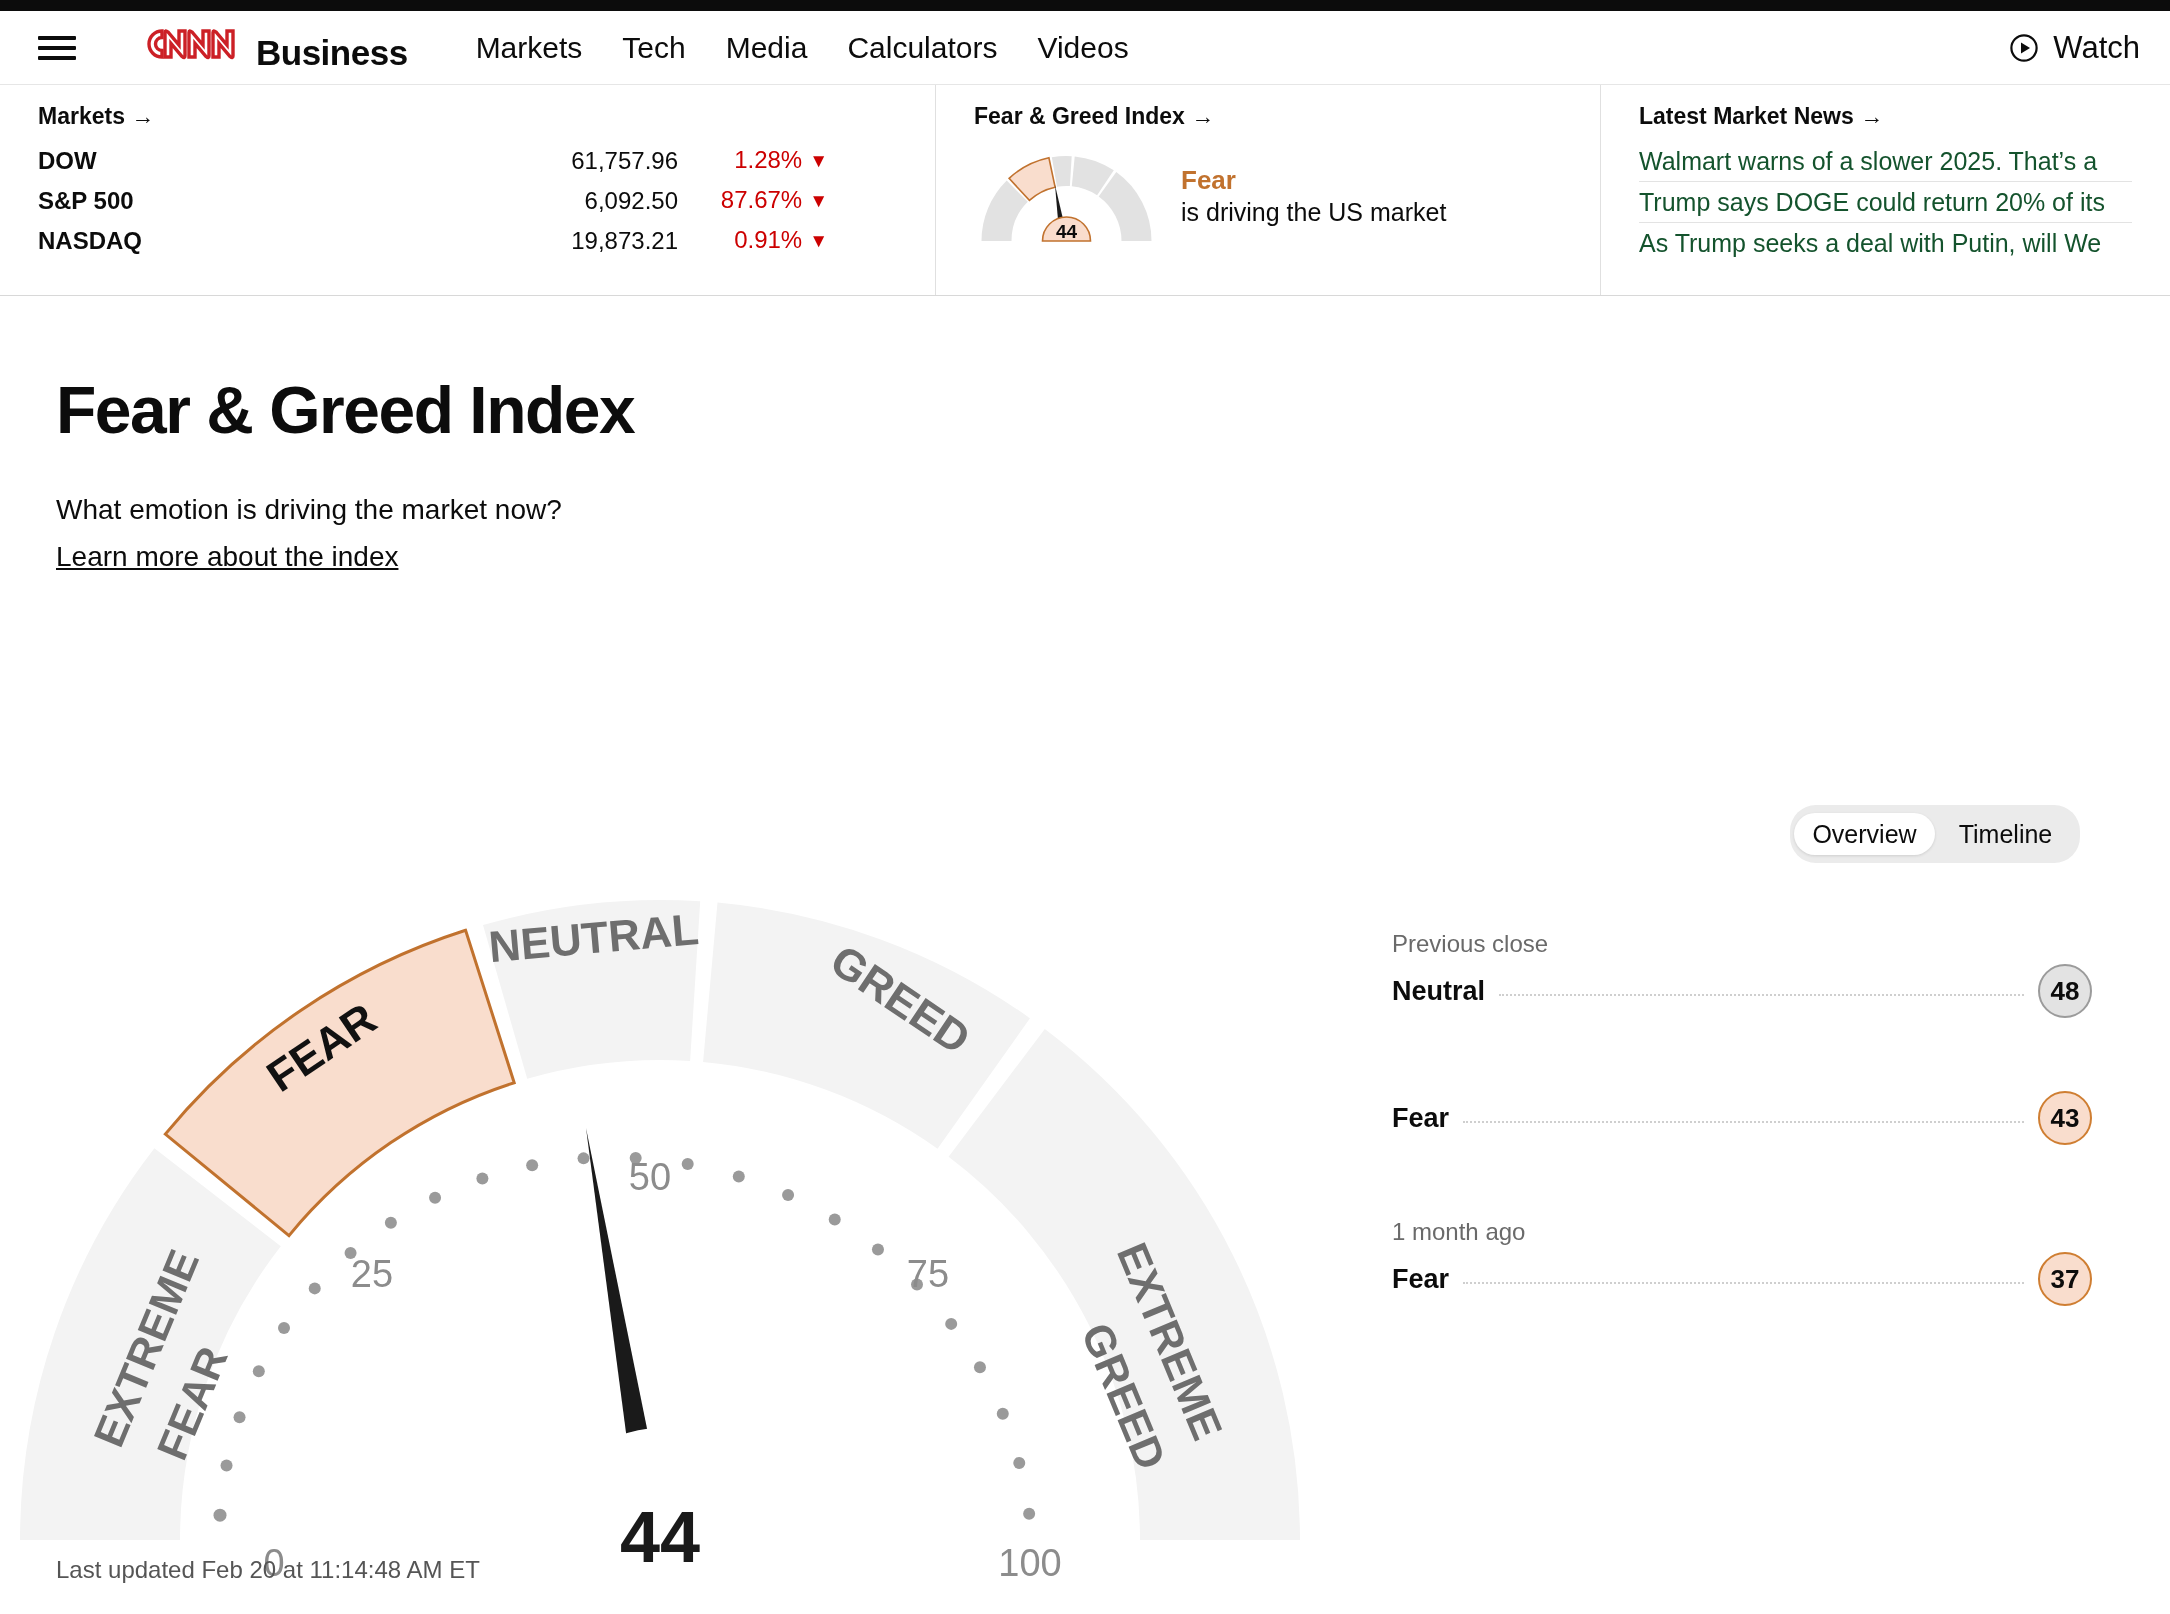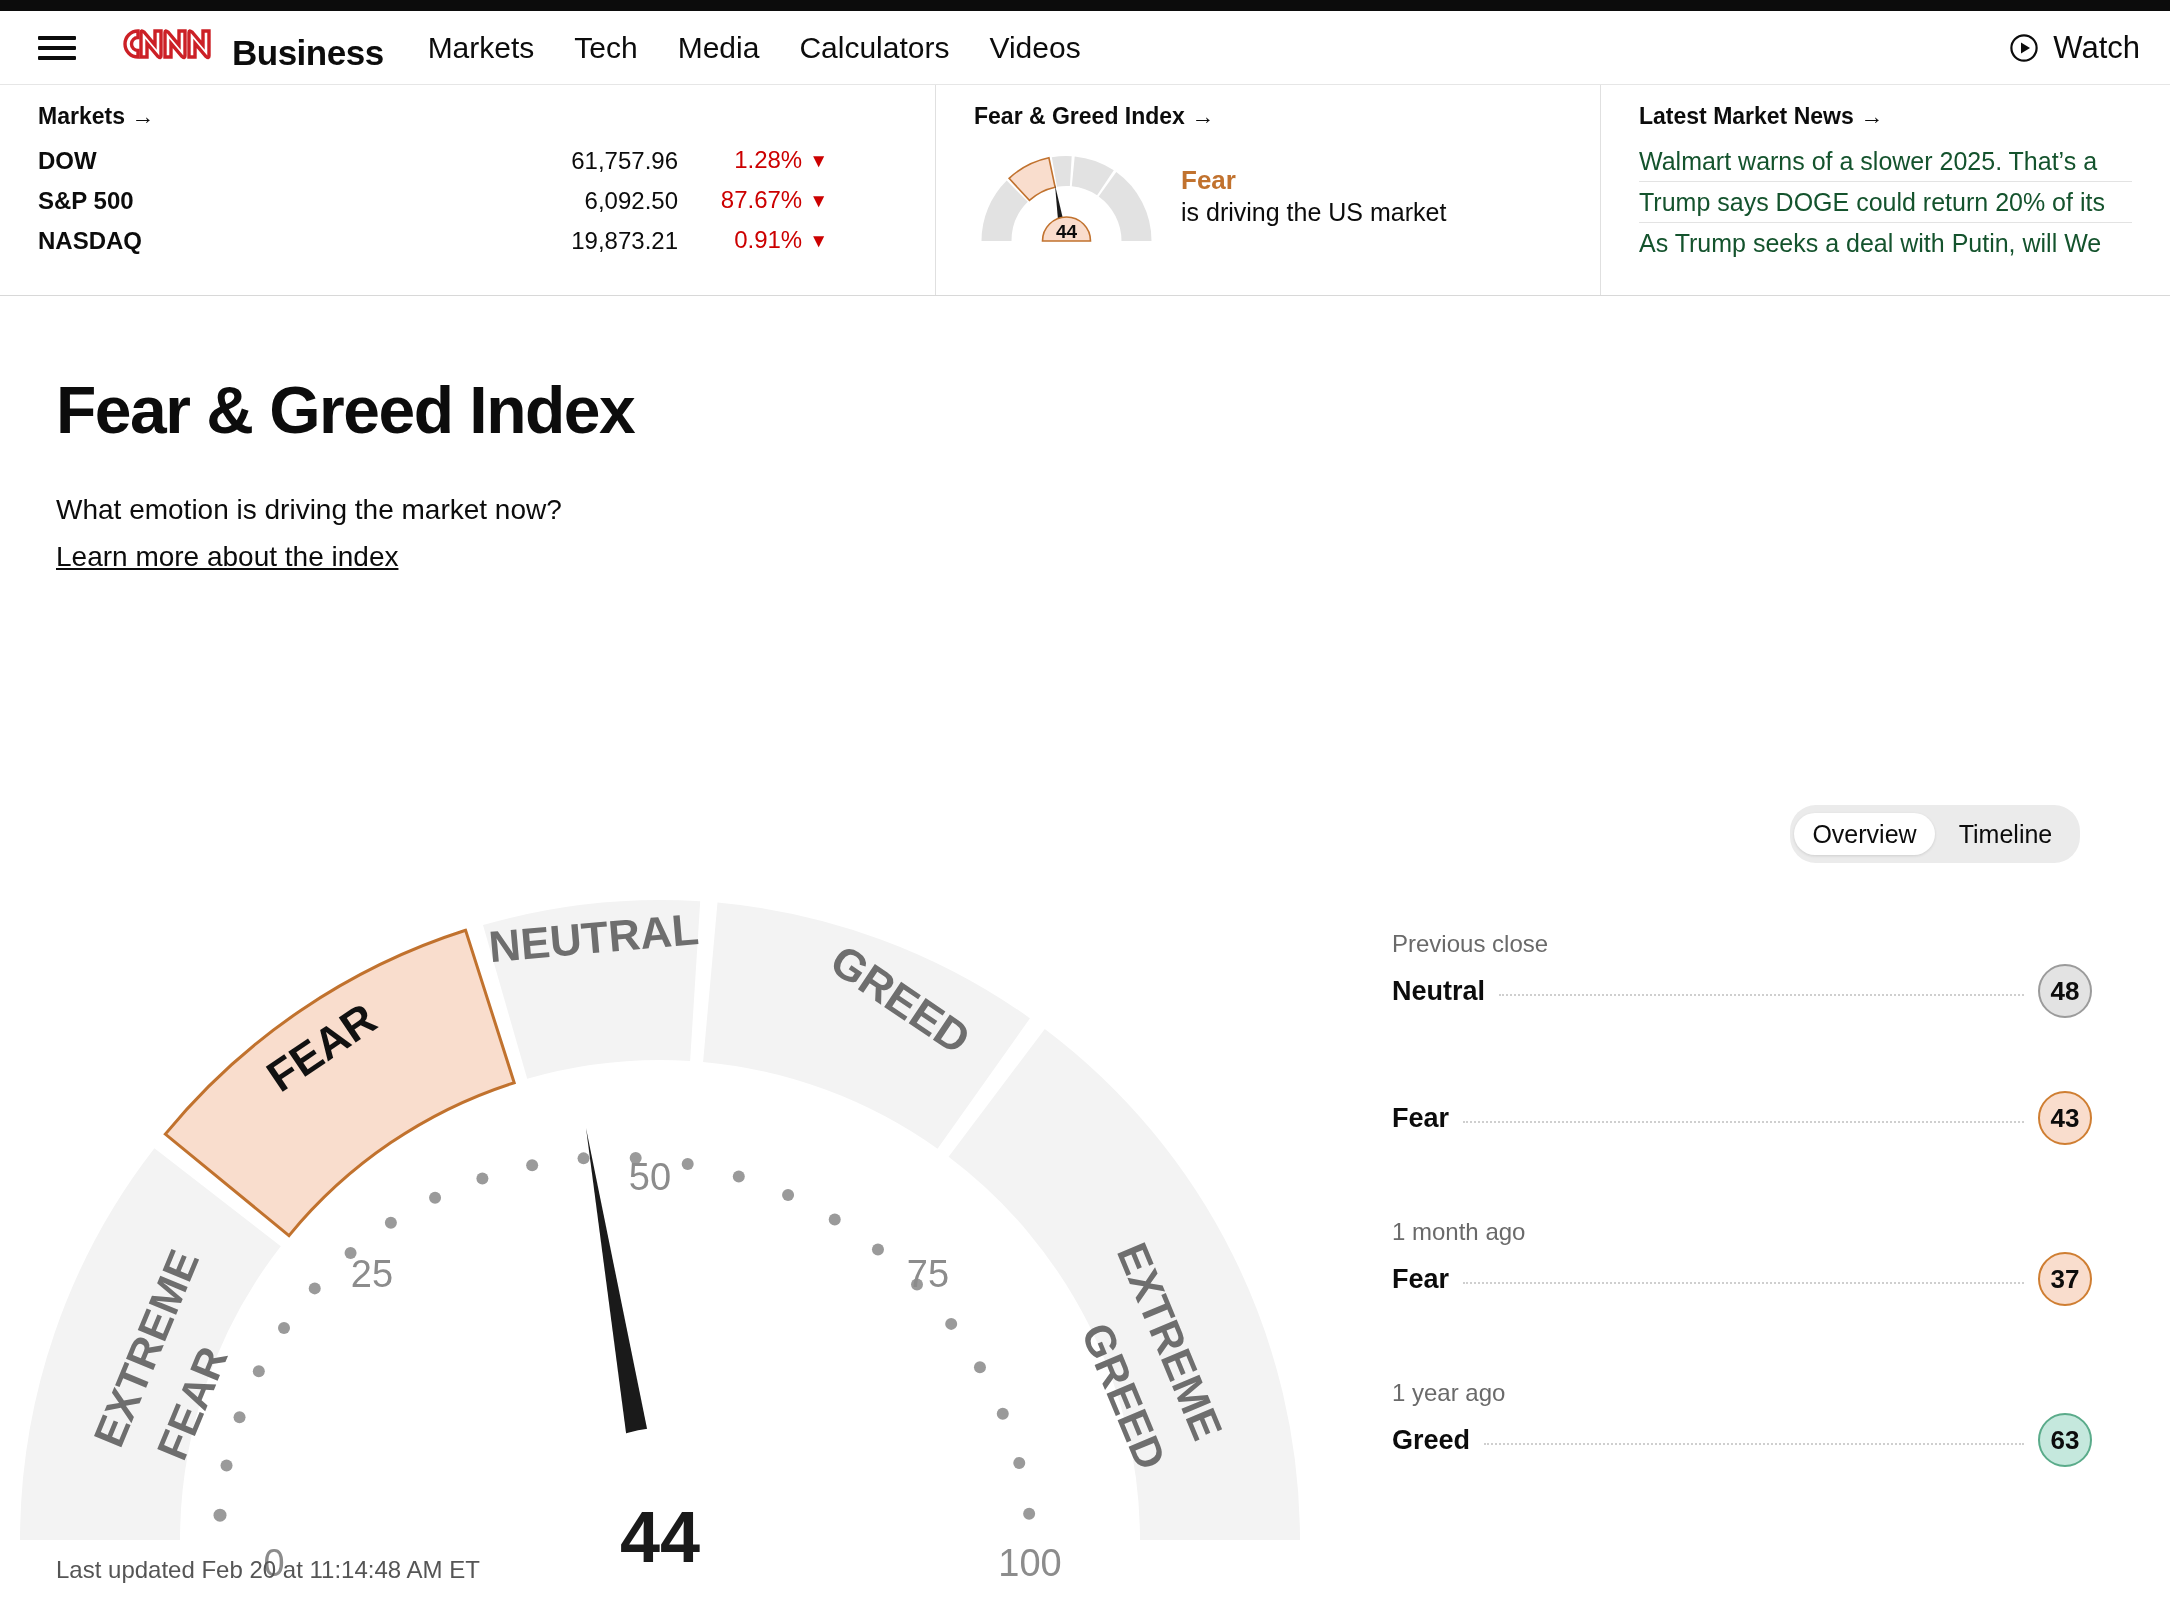--- a/index.html
+++ b/index.html
@@ -9,21 +9,21 @@
     font-family: "Liberation Sans", sans-serif;
     overflow: hidden;
   }
 
   
   .topstrip { height: 11px; background: #0c0c0c; width: 100%; }
 
   
   .nav {
     height: 73px; display: flex; align-items: center;
-    padding: 0 38px; background: #fff; position: relative;
+    padding: 0 38px; background: #fff; position: relative; gap: 24px;
   }
   .hamburger { width: 38px; height: 30px; display: flex; flex-direction: column;
     justify-content: space-between; margin-right: 32px; cursor: pointer; padding: 3px 0; }
   .hamburger span { display: block; height: 4px; background: #0c0c0c; border-radius: 1px; }
   .logo-wrap { display: flex; align-items: baseline; margin-right: 44px; }
   .cnn-logo { display: block; }
   .logo-biz { font-size: 35px; font-weight: 700; color: #0c0c0c; letter-spacing: -0.5px;
      margin-left: 6px; font-family: "Liberation Sans", sans-serif; }
   .nav-links { display: flex; align-items: center; gap: 40px; }
   .nav-links a { font-size: 30px; color: #0c0c0c; text-decoration: none; white-space: nowrap; }
@@ -293,23 +293,15 @@
     </div>
   </div>
   <div class="hist-row">
     <div class="hist-label">1 month ago</div>
     <div class="hist-line">
       <span class="hist-emotion">Fear</span>
       <span class="dots"></span>
       <span class="badge fear">37</span>
     </div>
   </div>
-  <div class="hist-row">
-    <div class="hist-label">1 year ago</div>
-    <div class="hist-line">
-      <span class="hist-emotion">Greed</span>
-      <span class="dots"></span>
-      <span class="badge greed">63</span>
-    </div>
-  </div>
 </div>
 
 <div class="updated">Last updated Feb 20 at 11:14:48 AM ET</div>
 
 </body></html>

